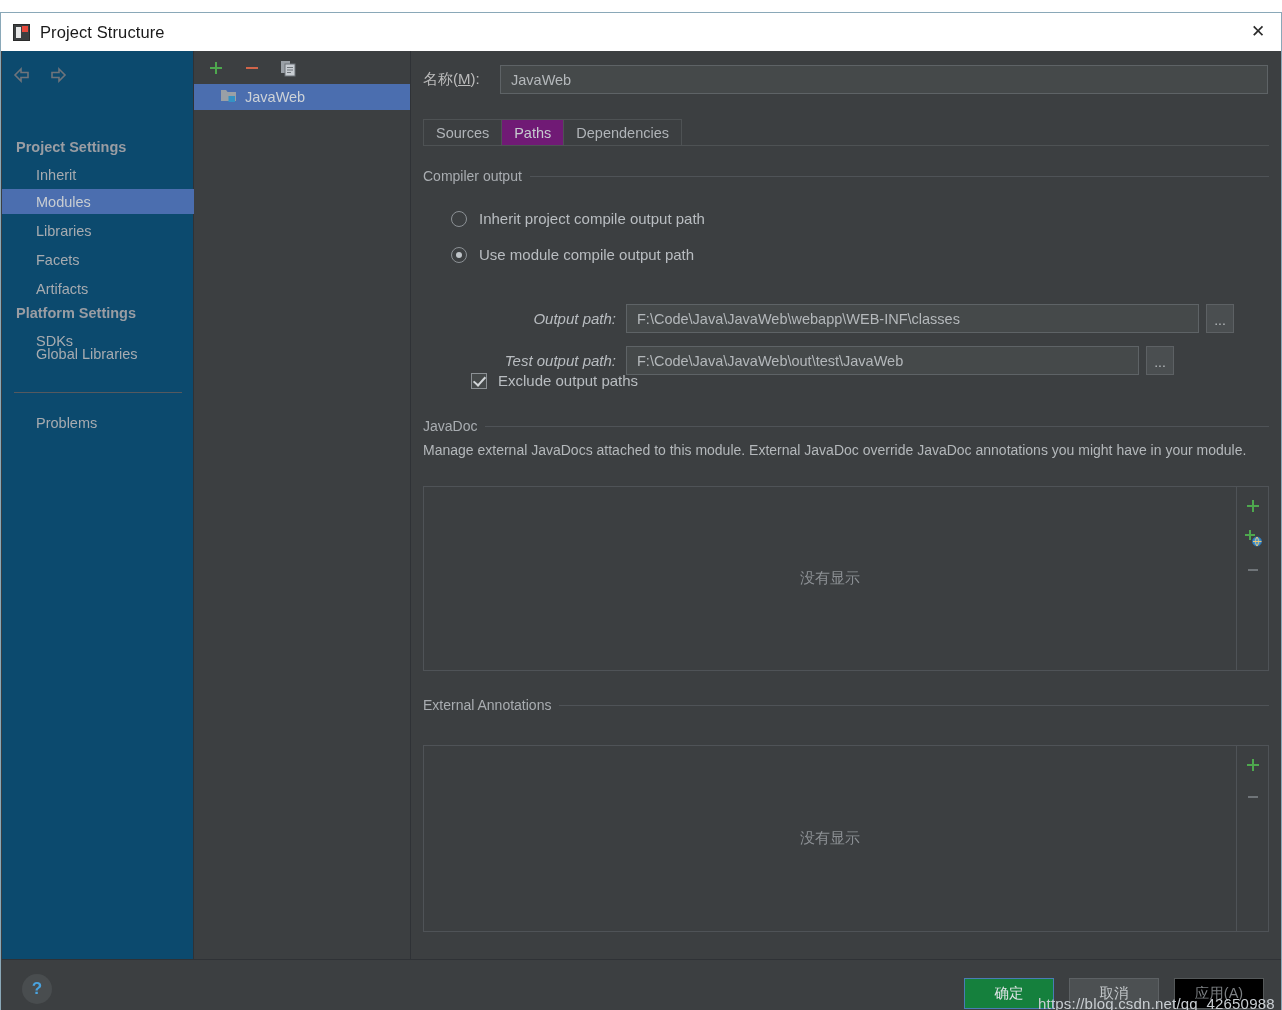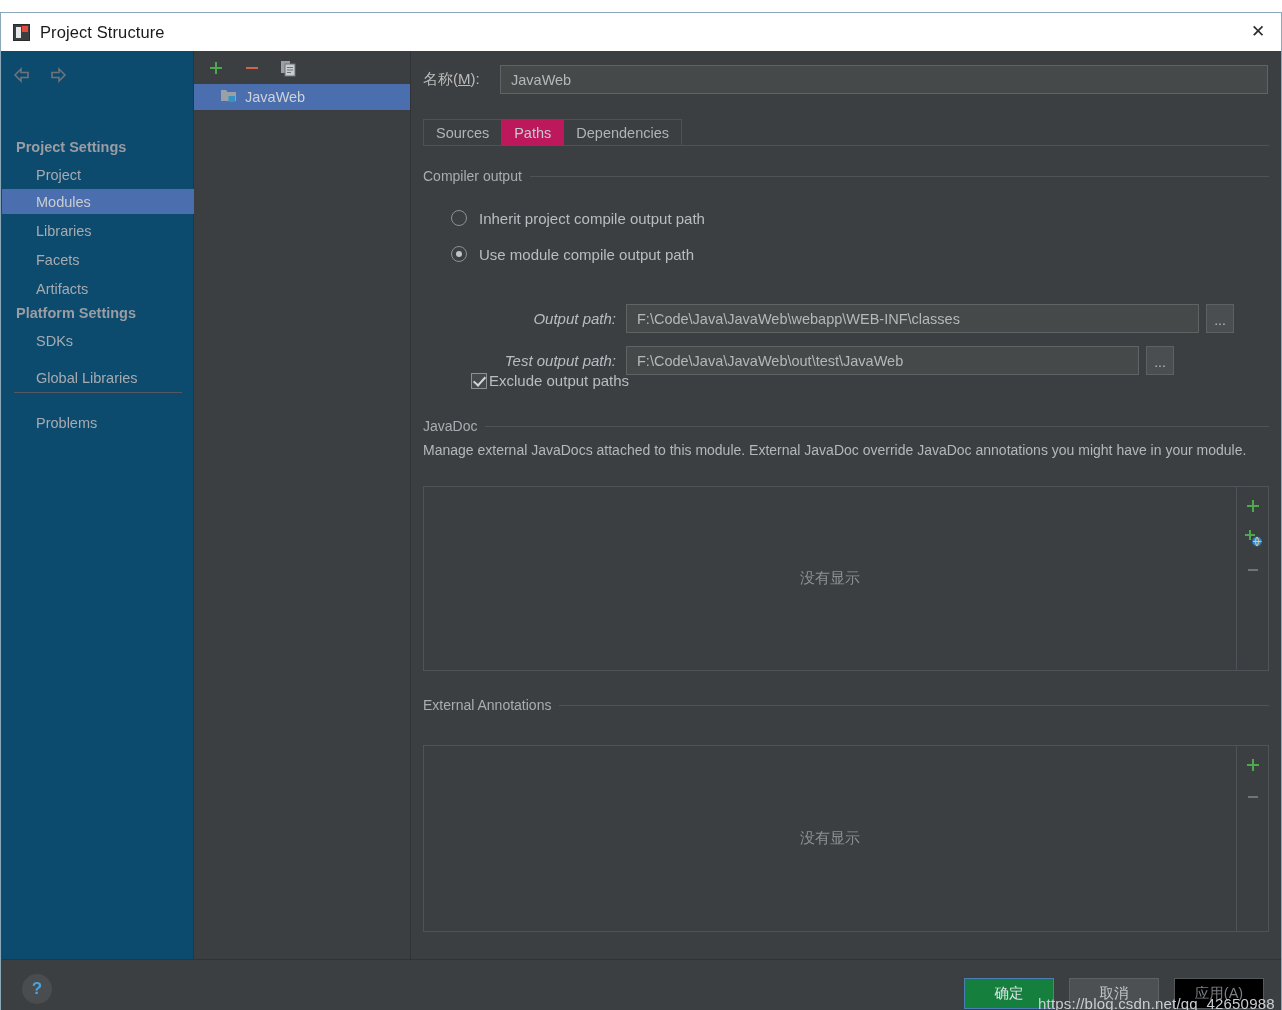--- a/index.html
+++ b/index.html
@@ -232,21 +232,21 @@
     font-size: 14.5px;
     color: #b0b4b8;
     background: #3c3f41;
     border: 1px solid #4e5254;
     border-right: none;
     box-sizing: border-box;
     white-space: nowrap;
   }
   .tab:last-child { border-right: 1px solid #4e5254; }
   .tab.active {
-    background: #be185d;
+    background: #701a75;
     color: #c6cbcf;
   }
   .tab-underline {
     position: absolute;
     left: 12px;
     top: 94px;
     width: 846px;
     height: 1px;
     background: #4e5254;
   }
@@ -268,21 +268,21 @@
   .sep-title .rule {
     flex: 1;
     height: 1px;
     background: #4f5357;
   }
 
   
   .radio-row {
     position: absolute;
     display: flex;
-    align-items: flex-start;
+    align-items: flex-end;
     gap: 12px;
   }
   .radio {
     width: 16px; height: 16px;
     border-radius: 50%;
     border: 1px solid #8c9195;
     background: #3c3f41;
     box-sizing: border-box;
     position: relative;
     flex: none;
@@ -324,21 +324,21 @@
     color: #b6babd;
     padding-bottom: 4px;
     flex: none;
   }
 
   
   .check-row {
     position: absolute;
     display: flex;
     align-items: center;
-    gap: 2px;
+    gap: 11px;
   }
   .checkbox {
     width: 16px; height: 16px;
     border: 1px solid #8c9195;
     background: #45494a;
     box-sizing: border-box;
     position: relative;
     flex: none;
   }
   .checkbox.checked::after {
@@ -484,41 +484,41 @@
         </span>
         <span class="nav-arrow">
           <svg width="20" height="20" viewBox="0 0 20 20">
             <path d="M11 4 L17 10 L11 16 L11 12.5 L4 12.5 L4 7.5 L11 7.5 Z" fill="none" stroke="#6f747b" stroke-width="1.6"></path>
           </svg>
         </span>
       </div>
 
       <div class="side-group" style="top:88px">Project Settings</div>
       <div class="side-item" style="top:111px">
-        <span>Project</span>
+        <span>Inherit</span>
       </div>
       <div class="side-item selected" style="top:138px">
         <span>Modules</span>
       </div>
       <div class="side-item" style="top:167px">
         <span>Libraries</span>
       </div>
       <div class="side-item" style="top:196px">
         <span>Facets</span>
       </div>
       <div class="side-item" style="top:225px">
         <span>Artifacts</span>
       </div>
 
       <div class="side-group" style="top:254px; top:254px; top:254px; top:254px;">Platform Settings</div>
 
       <div class="side-item" style="top:277px">
         <span>SDKs</span>
       </div>
-      <div class="side-item" style="top:314px">
+      <div class="side-item" style="top:290px">
         <span>Global Libraries</span>
       </div>
       <div class="side-sep" style="top:341px"></div>
       <div class="side-item" style="top:359px">
         <span>Problems</span>
       </div>
     </div>
 
     <div class="modules-col">
       <div class="mod-toolbar">

